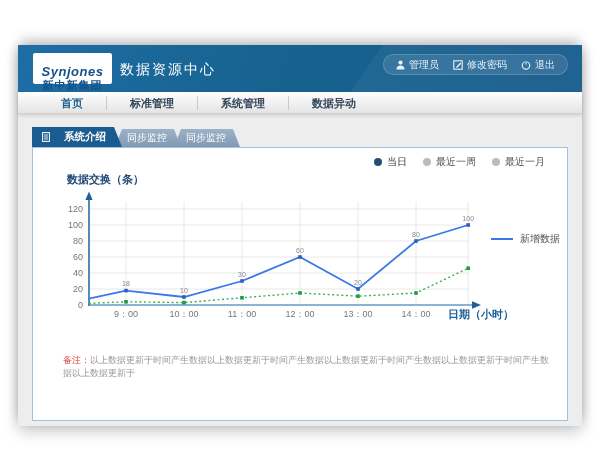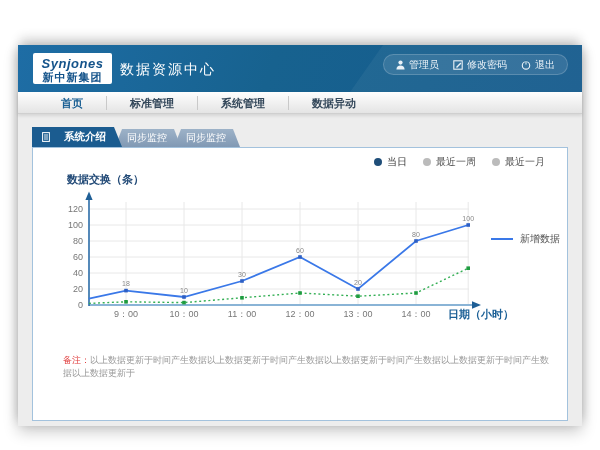--- a/index.html
+++ b/index.html
@@ -7,21 +7,21 @@
     font-family:"Liberation Sans","DejaVu Sans",sans-serif; }
   .window { position:absolute; left:18px; top:45px; width:564px; height:381px;
     background:#ededed;
     box-shadow:0 -9px 10px -2px rgba(0,0,0,.16), 0 6px 14px rgba(0,0,0,.20),
                -6px 0 10px -4px rgba(0,0,0,.12), 6px 0 10px -4px rgba(0,0,0,.12); }
   
   .header { position:relative; height:47px; background:linear-gradient(110deg,#1e6da5 0%,#17628f 45%,#155a8d 100%); overflow:hidden; }
   .header:after { content:""; position:absolute; right:-40px; top:-30px; width:260px; height:120px;
     background:rgba(255,255,255,.05); transform:skewX(-35deg); }
   .logo { position:absolute; left:15px; top:8px; width:79px; height:31px; background:#fff;
-    border-radius:2px; text-align:center; padding-top:4px; cursor:pointer; }
+    border-radius:2px; text-align:center; padding-top:12px; cursor:pointer; }
   .logo-en { color:#14538a; font-weight:bold; font-style:italic; font-size:13px; line-height:14px; letter-spacing:.5px; }
   .logo-cn { color:#14538a; font-weight:bold; font-size:11px; line-height:13px; letter-spacing:1px; }
   .app-title { position:absolute; left:102px; top:16px; color:#fff; font-size:14px; letter-spacing:2px; }
   .header-actions { position:absolute; right:14px; top:9px; height:21px; display:flex; align-items:center;
     gap:14px; padding:0 12px; background:rgba(255,255,255,.10); border:1px solid rgba(255,255,255,.18); border-radius:11px;justify-content:flex-end; }
   .hbtn { display:flex; align-items:center; gap:4px; color:#eaf2f8; font-size:10px; cursor:pointer; white-space:nowrap; }
   .hbtn svg { display:block; }
   
   .navbar { height:22px; background:linear-gradient(#fefefe,#e4e4e4); border-bottom:1px solid #cfcfcf;
     box-shadow:0 2px 3px rgba(0,0,0,.10); display:flex; align-items:center; padding-left:20px; position:relative; z-index:2; }

